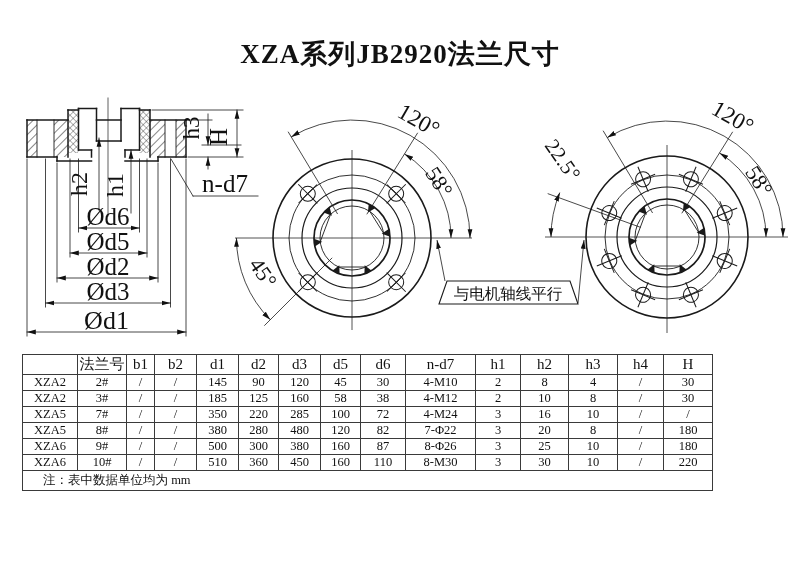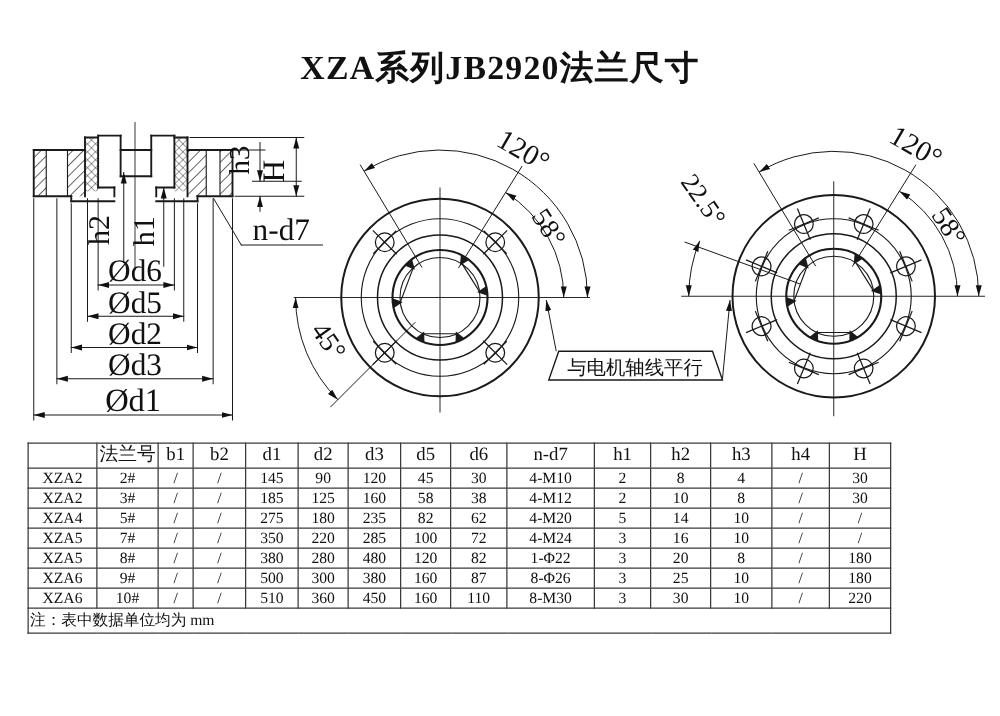--- a/index.html
+++ b/index.html
@@ -8,21 +8,21 @@
   #title{position:absolute;top:36px;left:0;width:100%;text-align:center;
          font-size:27px;font-weight:bold;letter-spacing:1px;}
   #drawing{position:absolute;left:0;top:88px;}
   svg text{fill:#111;font-family:"Liberation Serif",serif;}
   #dims-table{position:absolute;left:22px;top:354px;width:690px;border-collapse:collapse;
               table-layout:fixed;}
   #dims-table td{border:1px solid #3a3a3a;text-align:center;vertical-align:middle;
                  padding:0;height:15px;font-size:12.5px;line-height:1;
                  font-family:"Liberation Serif",serif;overflow:hidden;}
   #dims-table thead td{height:19px;font-size:15px;}
-  #dims-table tfoot td{height:19px;text-align:left;padding-left:1px;}
+  #dims-table tfoot td{height:19px;text-align:left;padding-left:20px;}
 </style>
 </head>
 <body>
 
 <div id="page">
 
   <div id="title">XZA系列JB2920法兰尺寸</div>
 
   <svg id="drawing" width="800" height="262" viewBox="0 88 800 262">
     <defs>
@@ -297,37 +297,20 @@
           <td>58</td>
           <td>38</td>
           <td>4-M12</td>
           <td>2</td>
           <td>10</td>
           <td>8</td>
           <td>/</td>
           <td>30</td>
         </tr>
         <tr>
-          <td>XZA4</td>
-          <td>5#</td>
-          <td>/</td>
-          <td>/</td>
-          <td>275</td>
-          <td>180</td>
-          <td>235</td>
-          <td>82</td>
-          <td>62</td>
-          <td>4-M20</td>
-          <td>5</td>
-          <td>14</td>
-          <td>10</td>
-          <td>/</td>
-          <td>/</td>
-        </tr>
-        <tr>
           <td>XZA5</td>
           <td>7#</td>
           <td>/</td>
           <td>/</td>
           <td>350</td>
           <td>220</td>
           <td>285</td>
           <td>100</td>
           <td>72</td>
           <td>4-M24</td>
@@ -340,21 +323,21 @@
         <tr>
           <td>XZA5</td>
           <td>8#</td>
           <td>/</td>
           <td>/</td>
           <td>380</td>
           <td>280</td>
           <td>480</td>
           <td>120</td>
           <td>82</td>
-          <td>1-Φ22</td>
+          <td>7-Φ22</td>
           <td>3</td>
           <td>20</td>
           <td>8</td>
           <td>/</td>
           <td>180</td>
         </tr>
         <tr>
           <td>XZA6</td>
           <td>9#</td>
           <td>/</td>

